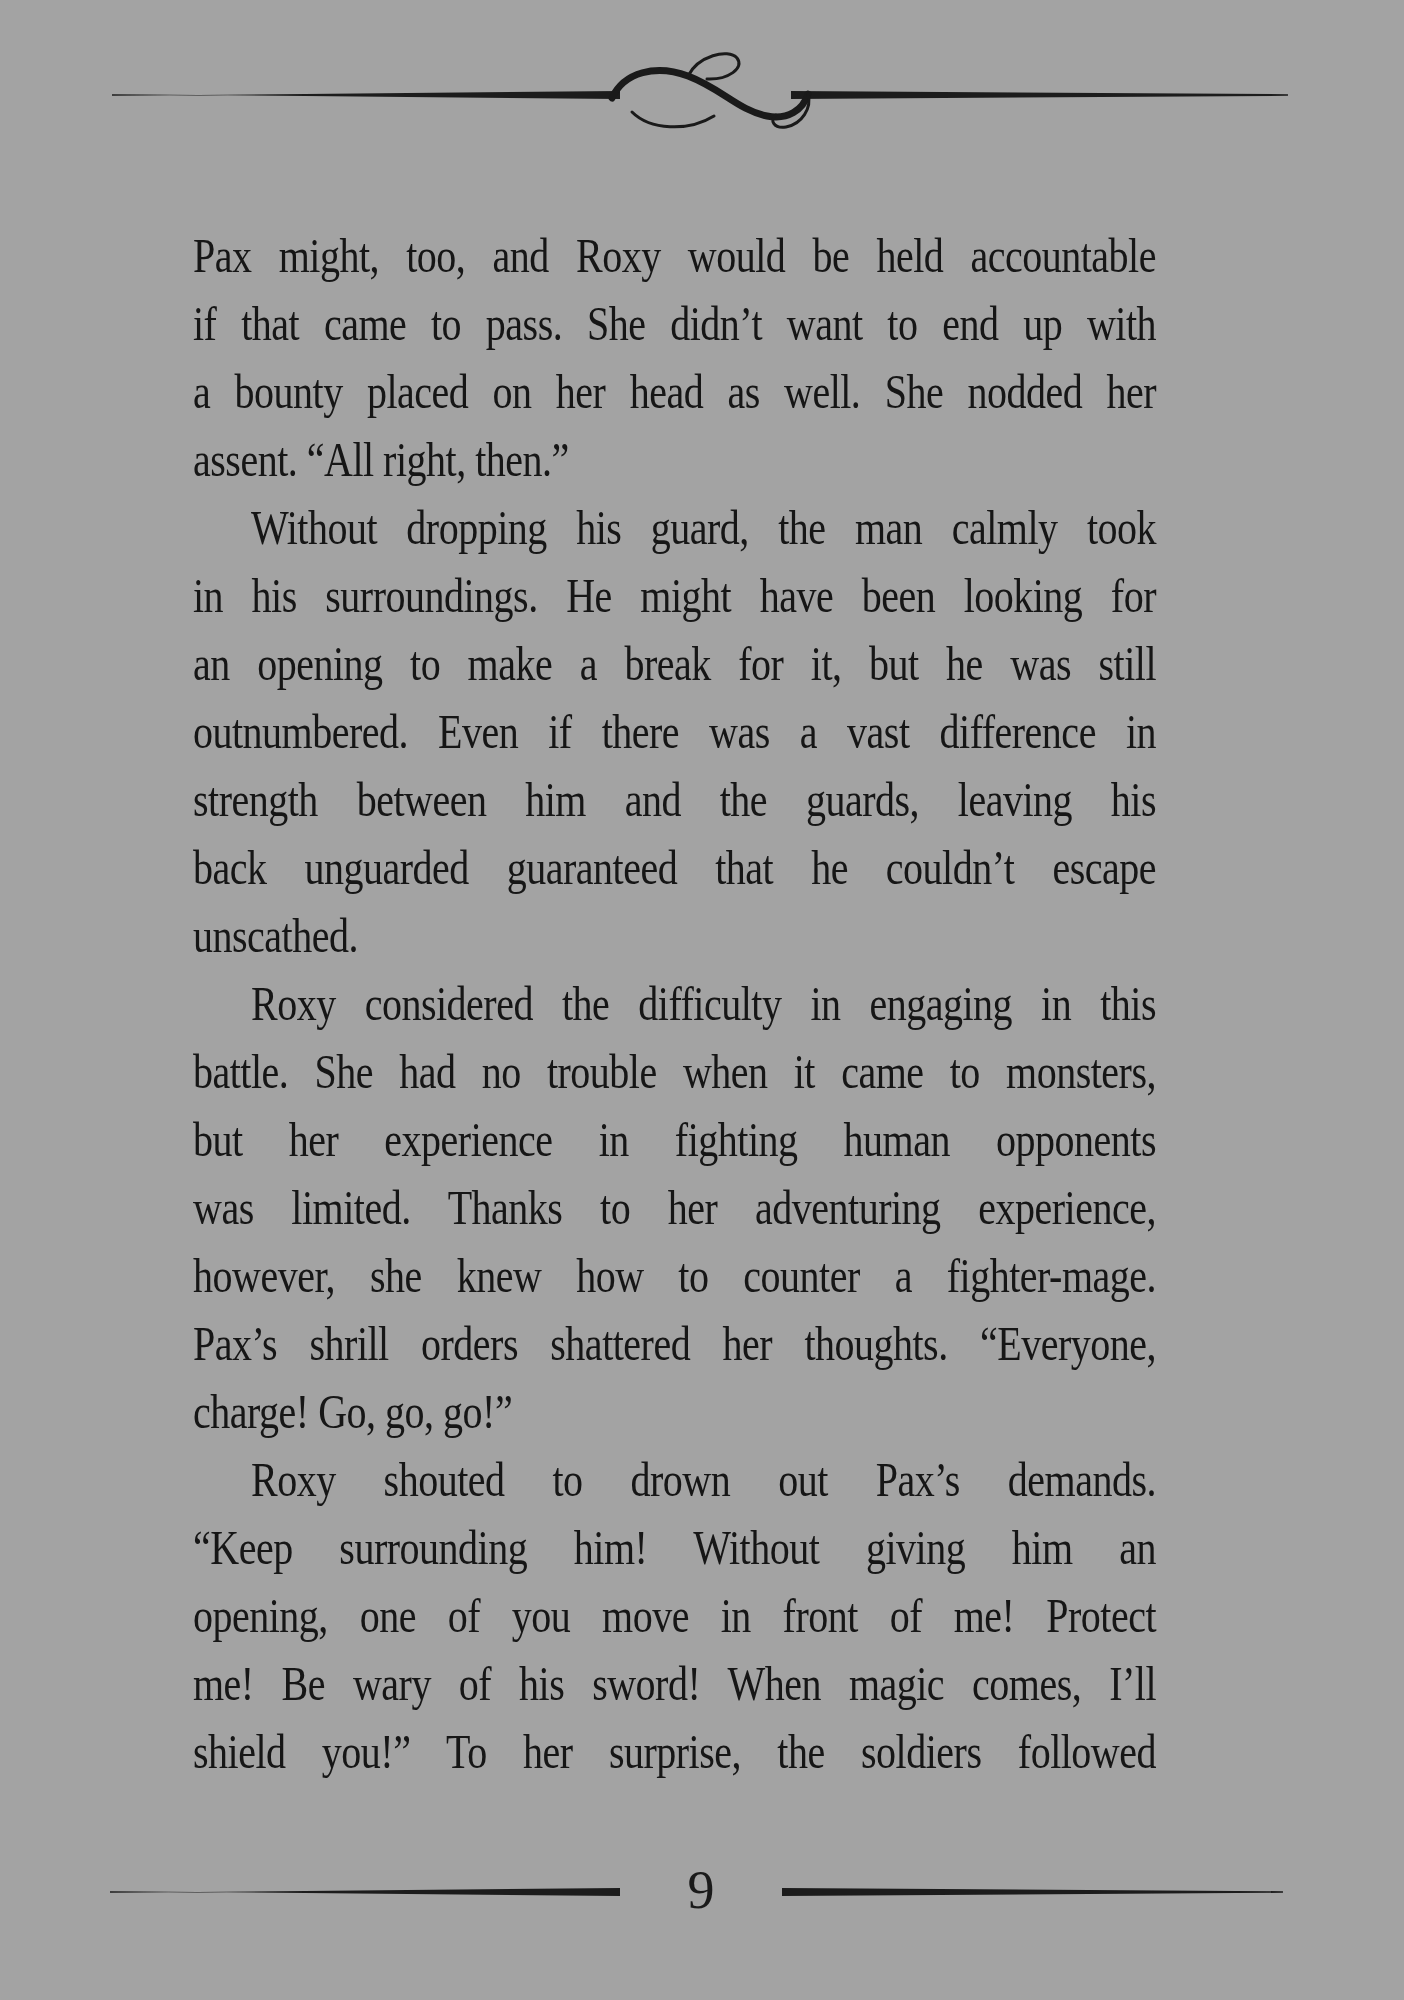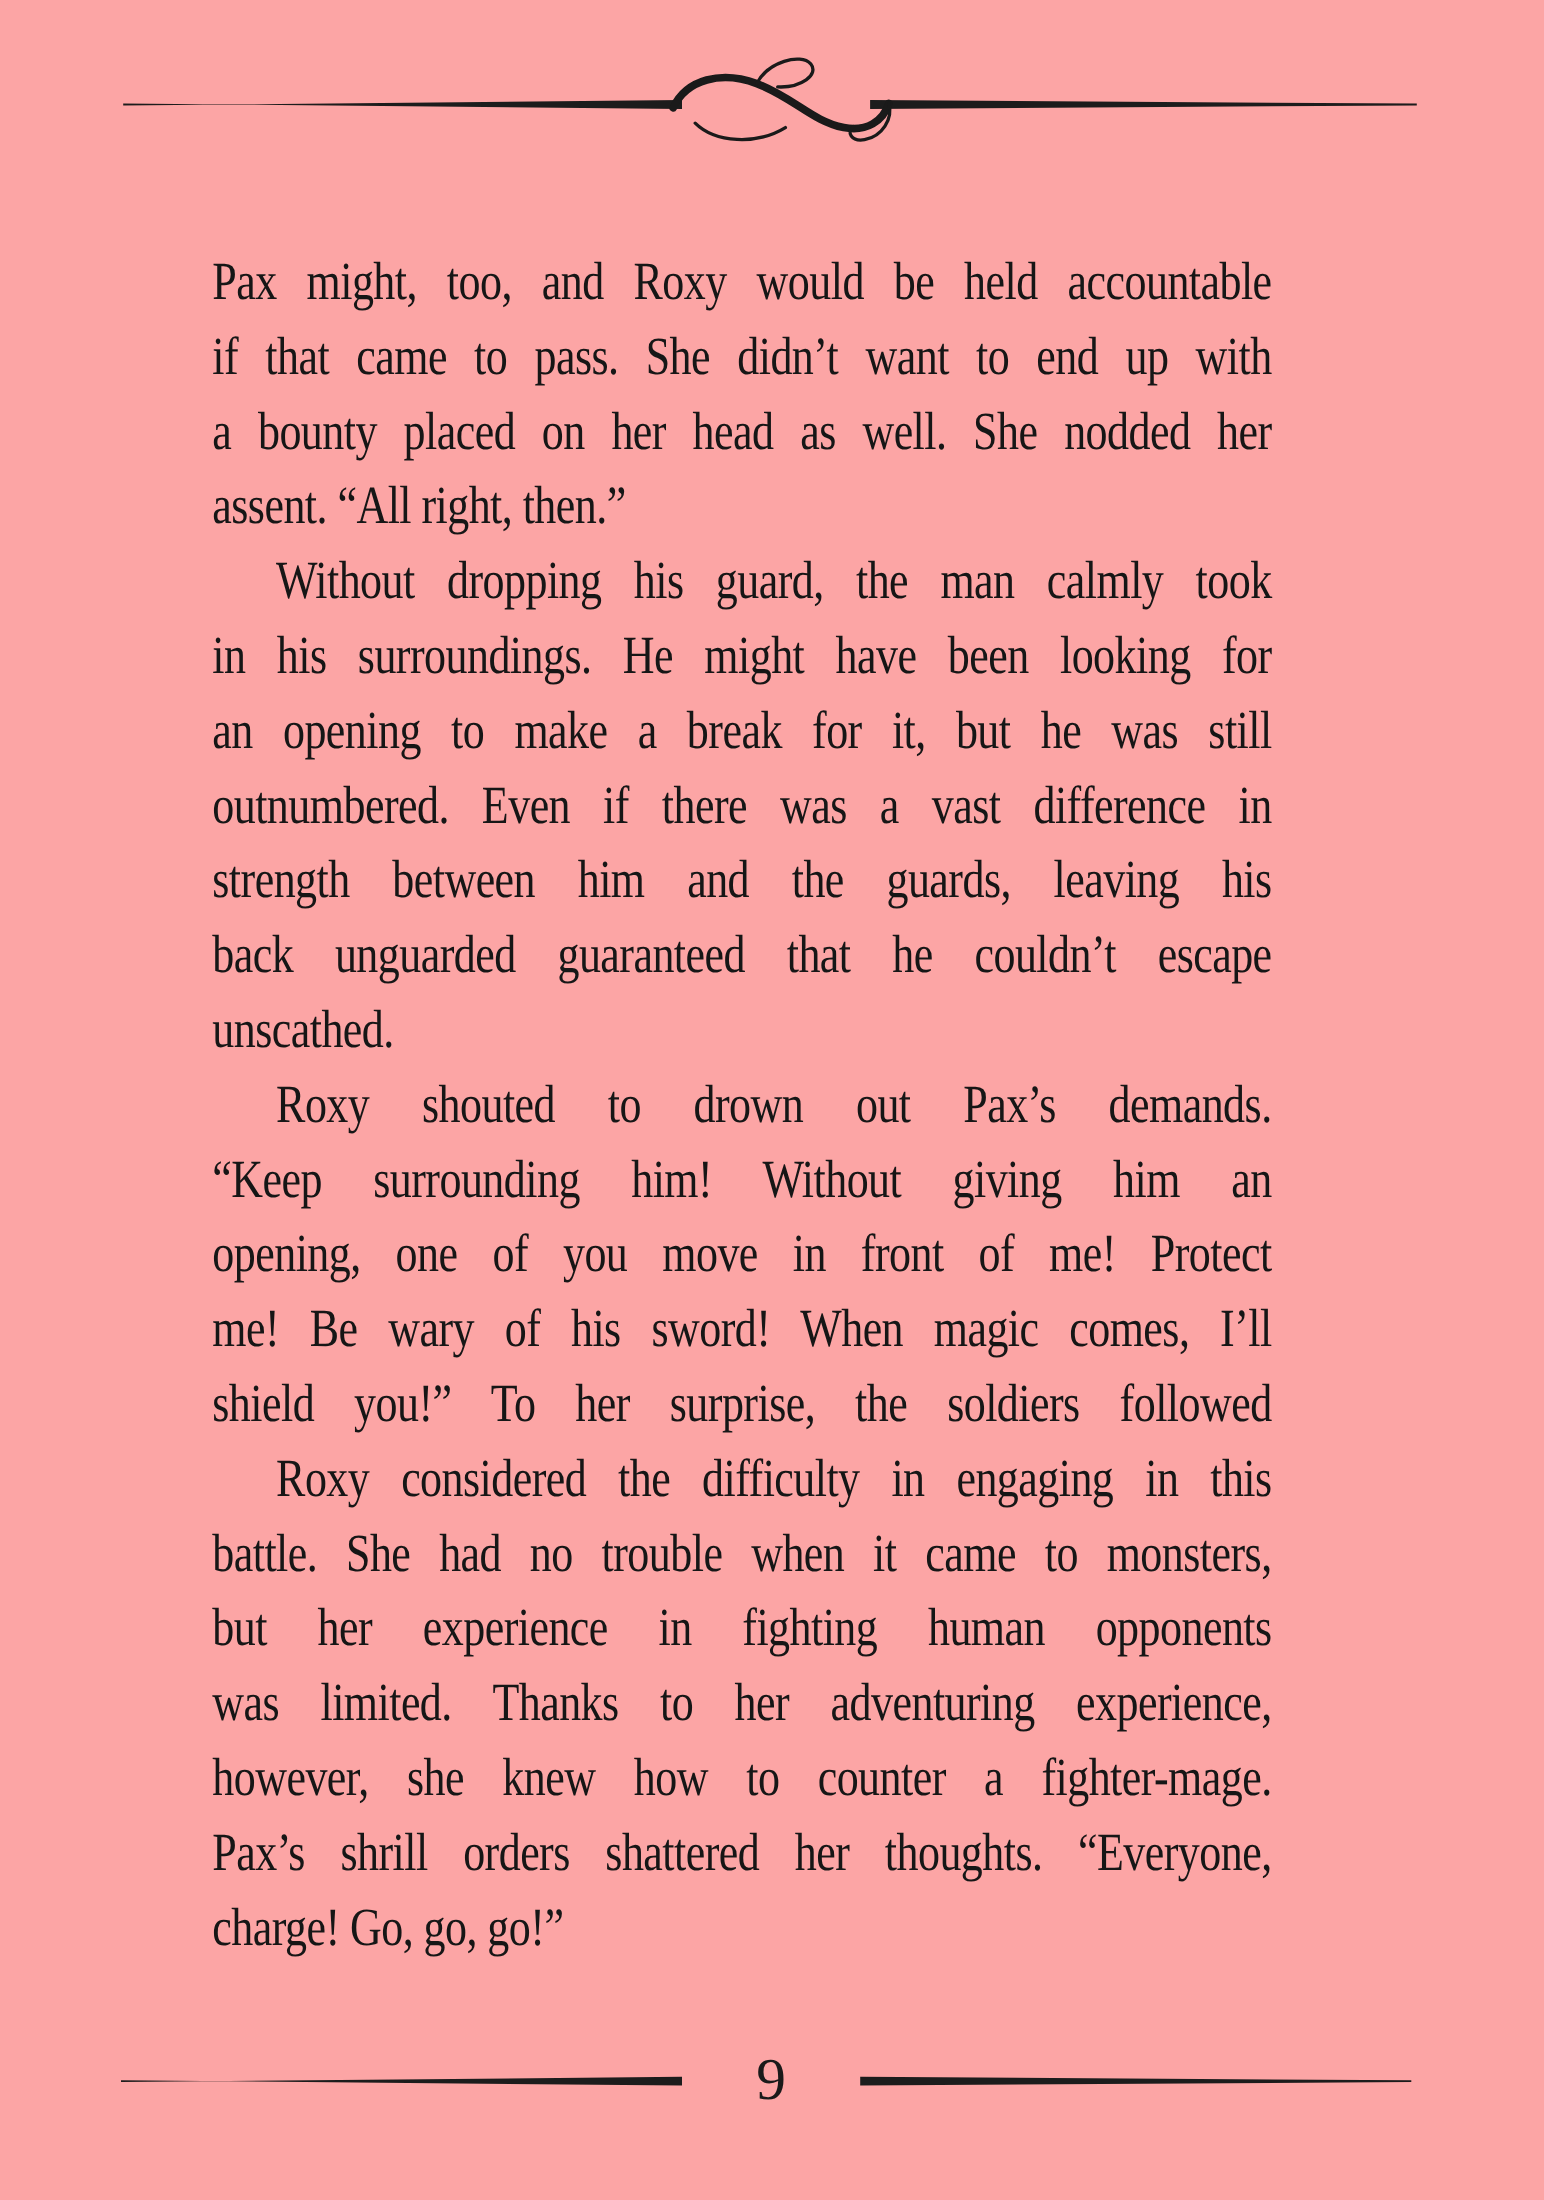--- a/index.html
+++ b/index.html
@@ -7,21 +7,21 @@
     padding: 0;
     background: #ffffff;
     width: 1404px;
     height: 2000px;
     overflow: hidden;
   }
   .page {
     position: relative;
     width: 1404px;
     height: 2000px;
-    background: #fca5a5;
+    background: #a3a3a3;
     font-family: "Liberation Serif", "DejaVu Serif", serif;
     color: #161616;
   }
 
   
   .rule-strip {
     position: absolute;
     left: 0;
     width: 1404px;
     height: 16px;
@@ -105,34 +105,34 @@
       <div>
         <div class="line indent">Without dropping his guard, the man calmly took</div>
         <div class="line">in his surroundings. He might have been looking for</div>
         <div class="line">an opening to make a break for it, but he was still</div>
         <div class="line">outnumbered. Even if there was a vast difference in</div>
         <div class="line">strength between him and the guards, leaving his</div>
         <div class="line">back unguarded guaranteed that he couldn’t escape</div>
         <div class="line para-end">unscathed.</div>
       </div>
       <div>
-        <div class="line indent">Roxy shouted to drown out Pax’s demands.</div>
-        <div class="line">“Keep surrounding him! Without giving him an</div>
-        <div class="line">opening, one of you move in front of me! Protect</div>
-        <div class="line">me! Be wary of his sword! When magic comes, I’ll</div>
-        <div class="line">shield you!” To her surprise, the soldiers followed</div>
-      </div>
-      <div>
         <div class="line indent">Roxy considered the difficulty in engaging in this</div>
         <div class="line">battle. She had no trouble when it came to monsters,</div>
         <div class="line">but her experience in fighting human opponents</div>
         <div class="line">was limited. Thanks to her adventuring experience,</div>
         <div class="line">however, she knew how to counter a fighter-mage.</div>
         <div class="line">Pax’s shrill orders shattered her thoughts. “Everyone,</div>
         <div class="line para-end">charge! Go, go, go!”</div>
+      </div>
+      <div>
+        <div class="line indent">Roxy shouted to drown out Pax’s demands.</div>
+        <div class="line">“Keep surrounding him! Without giving him an</div>
+        <div class="line">opening, one of you move in front of me! Protect</div>
+        <div class="line">me! Be wary of his sword! When magic comes, I’ll</div>
+        <div class="line">shield you!” To her surprise, the soldiers followed</div>
       </div>
     </div>
 
   <div class="rule-strip" id="footer-rules">
     <svg viewBox="0 0 1404 16" preserveAspectRatio="none">
       <polygon points="110,7.2 110,8.8 620,4 620,12" fill="#1c1c1c"></polygon>
       <polygon points="782,4 782,12 1283,8.8 1283,7.2" fill="#1c1c1c"></polygon>
     </svg>
   </div>
 

